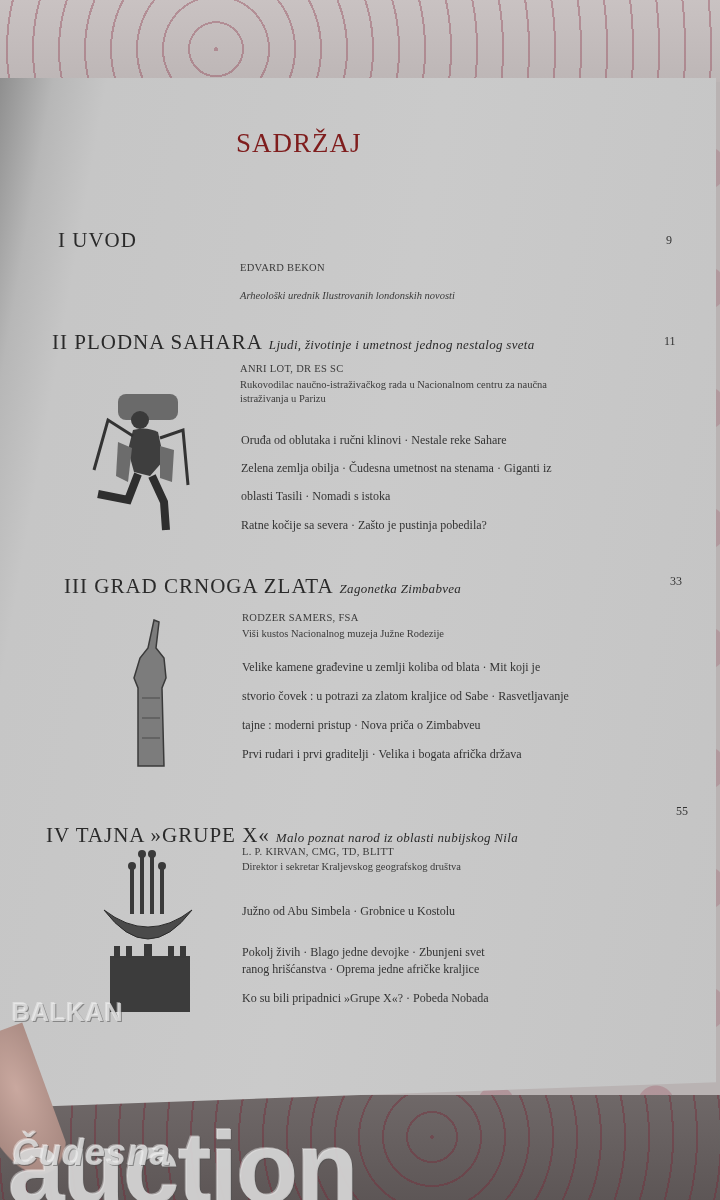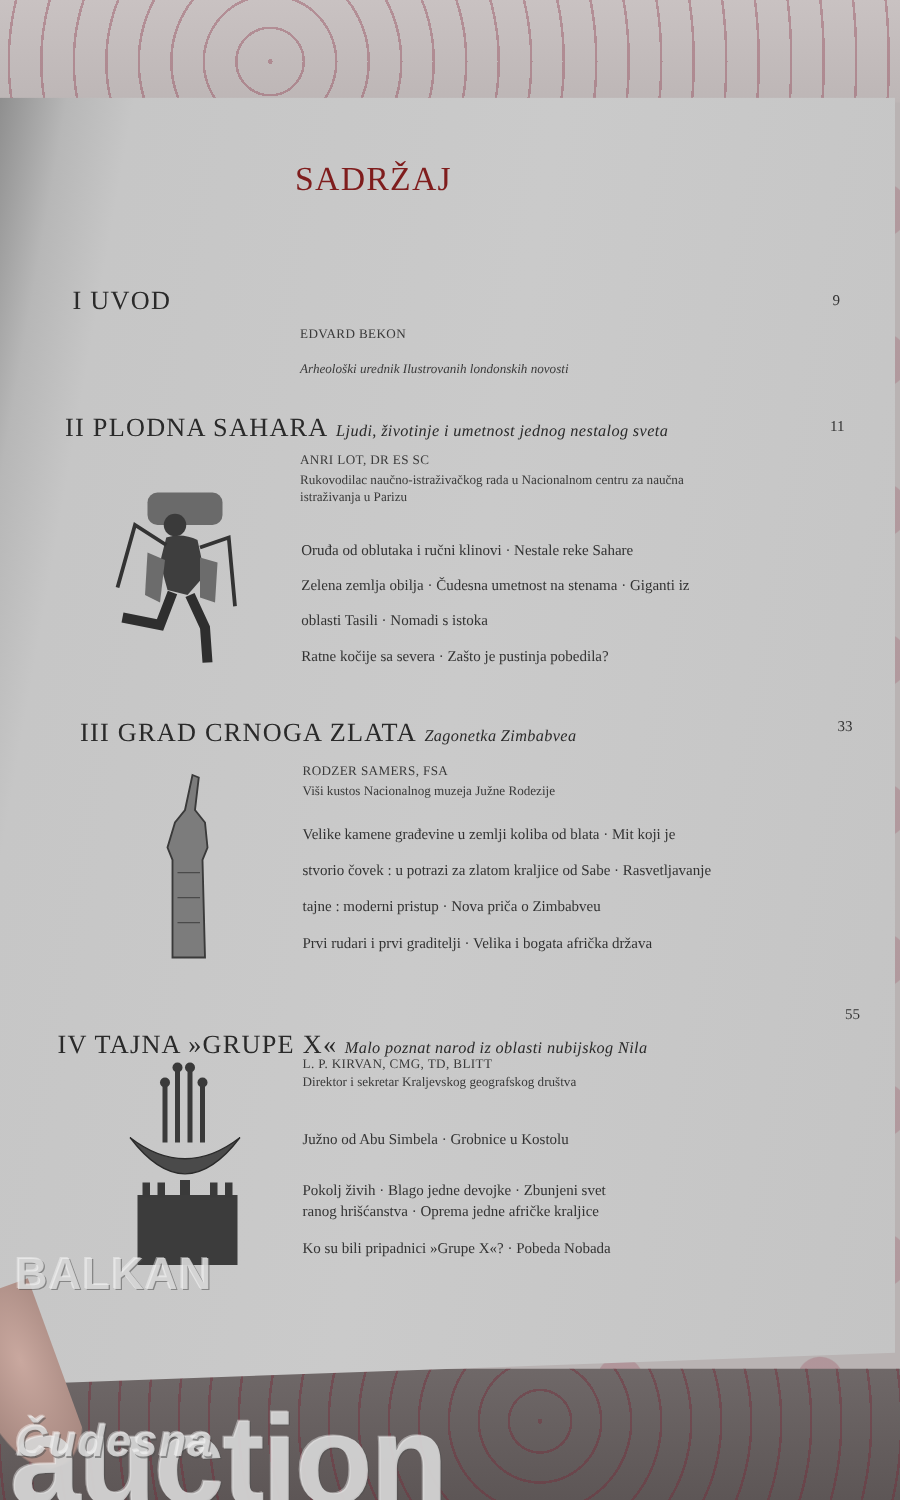--- a/index.html
+++ b/index.html
@@ -51,21 +51,21 @@
     }
     .topic-line {
       position: absolute; font-size: 12px; color: #333; white-space: nowrap;
     }
     .illustration { position: absolute; }
     .watermark {
       position: absolute; font-family: "Liberation Sans", "DejaVu Sans", sans-serif; font-weight: bold;
       color: rgba(235,235,235,0.75);
       text-shadow: 1px 1px 0 rgba(80,80,80,0.55), -1px -1px 0 rgba(255,255,255,0.4);
     }
-    .wm-balkan { left: 12px; top: 998px; font-size: 36px; letter-spacing: 1px; }
+    .wm-balkan { left: 12px; top: 998px; font-size: 25px; letter-spacing: 1px; }
     .wm-auction { left: 8px; top: 1062px; font-size: 102px; font-weight: bold; letter-spacing: -2px; margin-top: 48px; }
     .wm-lizimah { left: 12px; top: 1132px; font-size: 36px; font-style: italic; letter-spacing: 1px; }
     .hand {
       position: absolute; left: -20px; top: 1030px; width: 70px; height: 150px;
       background: radial-gradient(ellipse at 60% 40%, #c9a89f, #a98a82 70%, transparent 72%);
       transform: rotate(-20deg);
     }
   </style>
 </head>
 <body>

